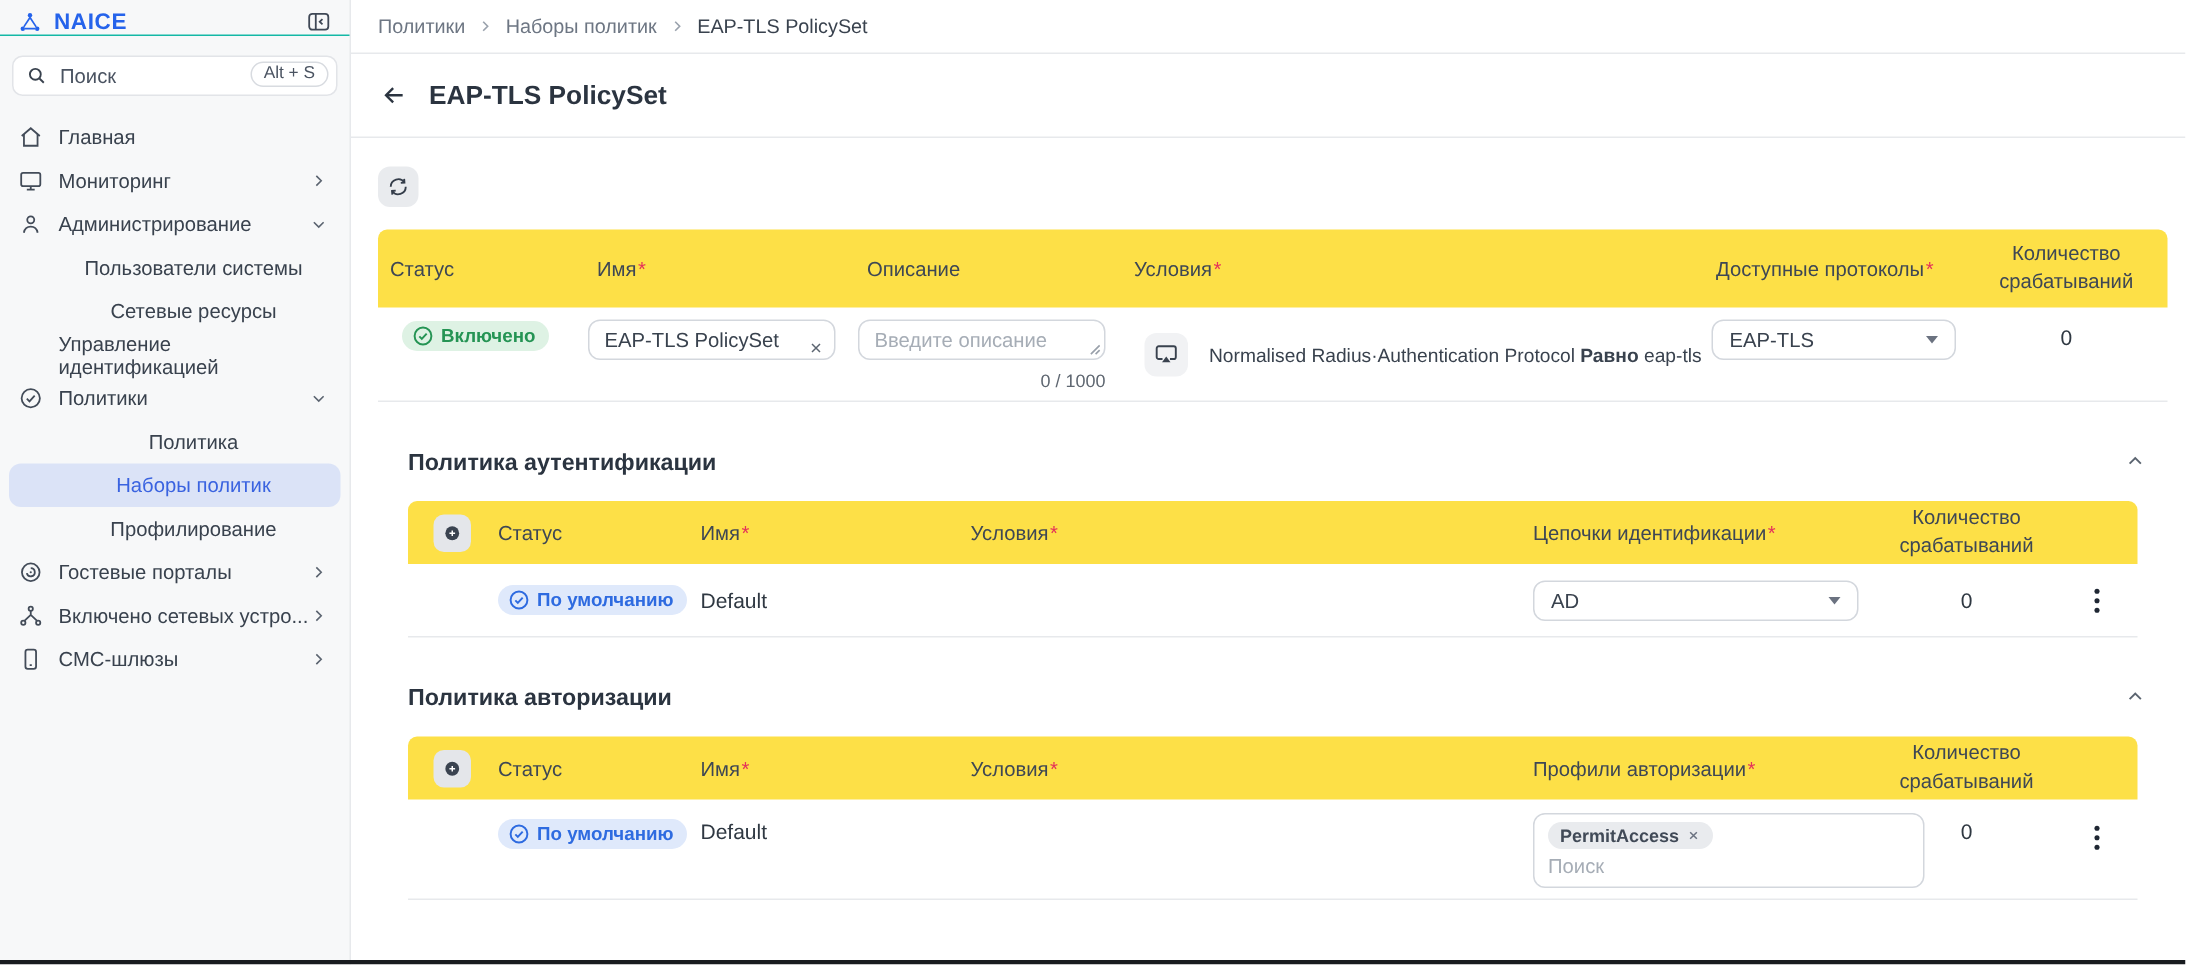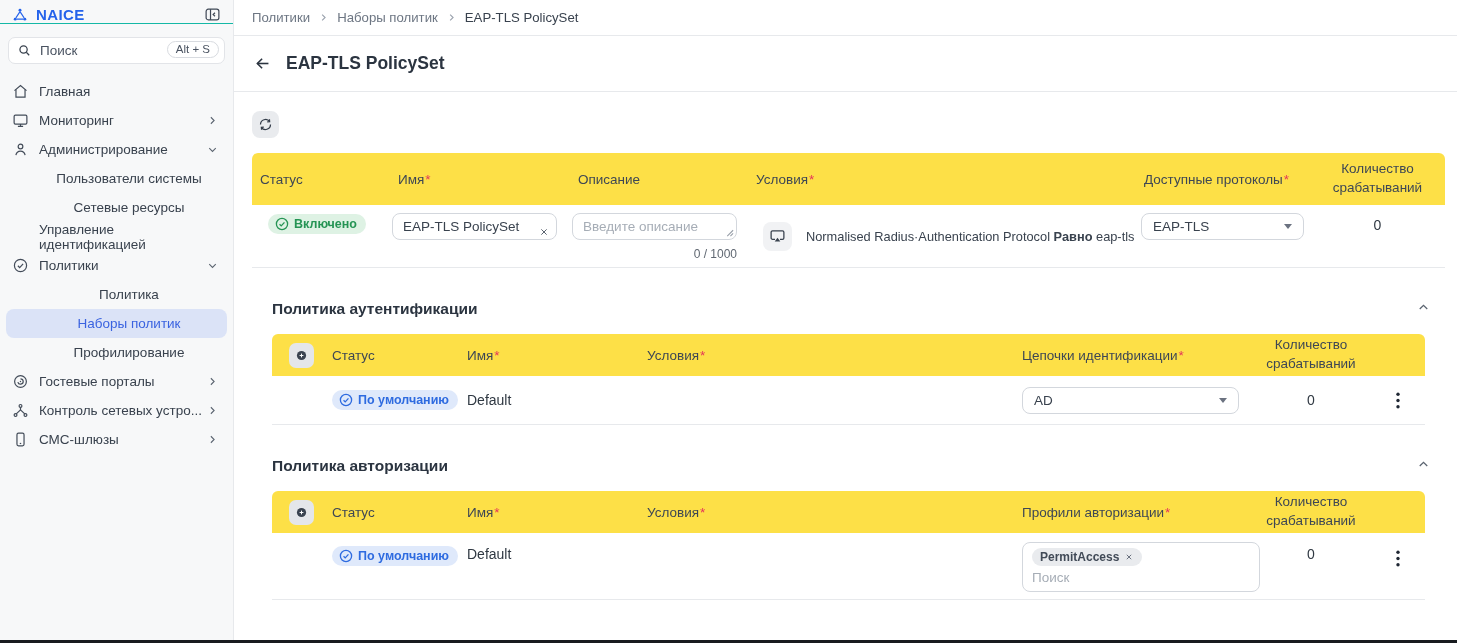--- a/index.html
+++ b/index.html
@@ -90,21 +90,21 @@
   .row-mid { min-height:49px; align-items:center; }
   .row-top { min-height:67px; align-items:start; }
   .plus-btn { width:25px; height:25px; border-radius:7px; background:#e4e6ea; border:none; cursor:pointer;
     display:flex; align-items:center; justify-content:center; margin-left:17px; }
   .pad12 { padding-left:12px; }
   .pt13 { padding-top:13px; }
   .name-plain { font-size:14px; color:#2f3842; }
   .select.w217 { width:217px; margin-left:12px; }
   .kebab-cell { display:flex; justify-content:center; }
   .kebab-btn { background:none; border:none; cursor:pointer; padding:4px 6px; display:flex; }
-  .multiselect { width:238px; min-height:47px; border:1px solid #d3d7dd; border-radius:8px;
+  .multiselect { width:261px; min-height:47px; border:1px solid #d3d7dd; border-radius:8px;
     padding:5px 9px 6px; margin:9px 0 0 12px; cursor:text; }
   .chip { display:inline-flex; align-items:center; gap:5px; background:#e9ebee; border-radius:10px;
     padding:2px 8px; font-size:12px; font-weight:700; color:#414a57; }
   .chip-x { color:#6b7280; display:flex; cursor:pointer; }
   .ms-placeholder { color:#a6adb6; margin-top:4px; }
   .count-top { padding-top:13px; }
   .bottom-strip { position:absolute; left:0; bottom:0; width:100%; height:3px; background:#181b1f; z-index:10; }
 </style>
 </head>
 <body>
@@ -231,21 +231,21 @@
       </div>
       <div class="nav-item">
         <span class="nav-icon">
           <svg width="17" height="17" viewBox="0 0 24 24" fill="none" stroke="currentColor" stroke-width="1.7">
             <circle cx="12" cy="5.5" r="2"></circle>
               <circle cx="5" cy="18.5" r="2"></circle>
               <circle cx="19" cy="18.5" r="2"></circle>
             <path d="M12 7.5v3.7M12 11.2l-6 5.6M12 11.2l6 5.6"></path>
           </svg>
           </span>
-        <span class="nav-label">Контроль сетевых устро...</span>
+        <span class="nav-label">Включено сетевых устро...</span>
         <span class="nav-caret">
           <svg width="13" height="13" viewBox="0 0 24 24" fill="none" stroke="currentColor" stroke-width="2">
               <path d="m9 6 6 6-6 6"></path>
             </svg>
           </span>
       </div>
       <div class="nav-item">
         <span class="nav-icon">
           <svg width="17" height="17" viewBox="0 0 24 24" fill="none" stroke="currentColor" stroke-width="1.7">
             <rect x="7" y="3" width="10" height="18" rx="2.2"></rect>

